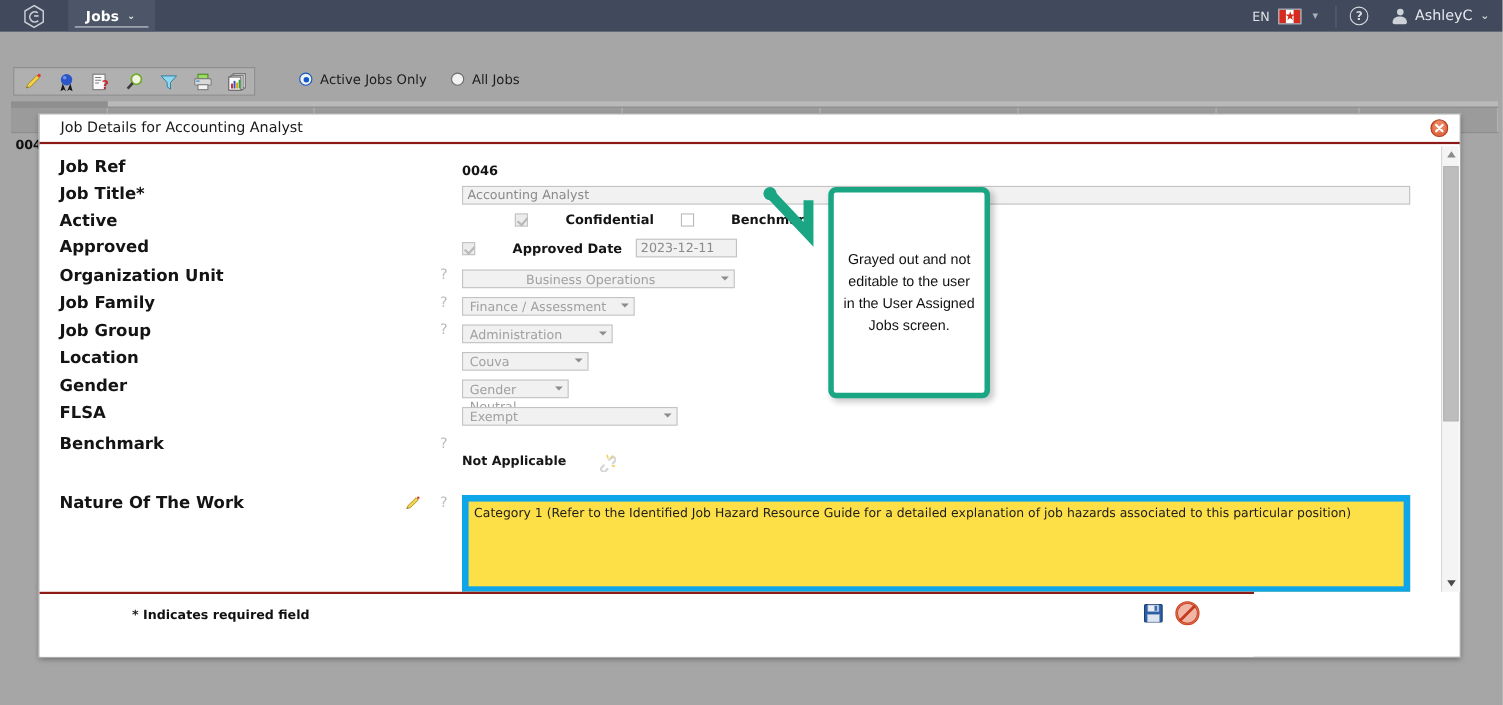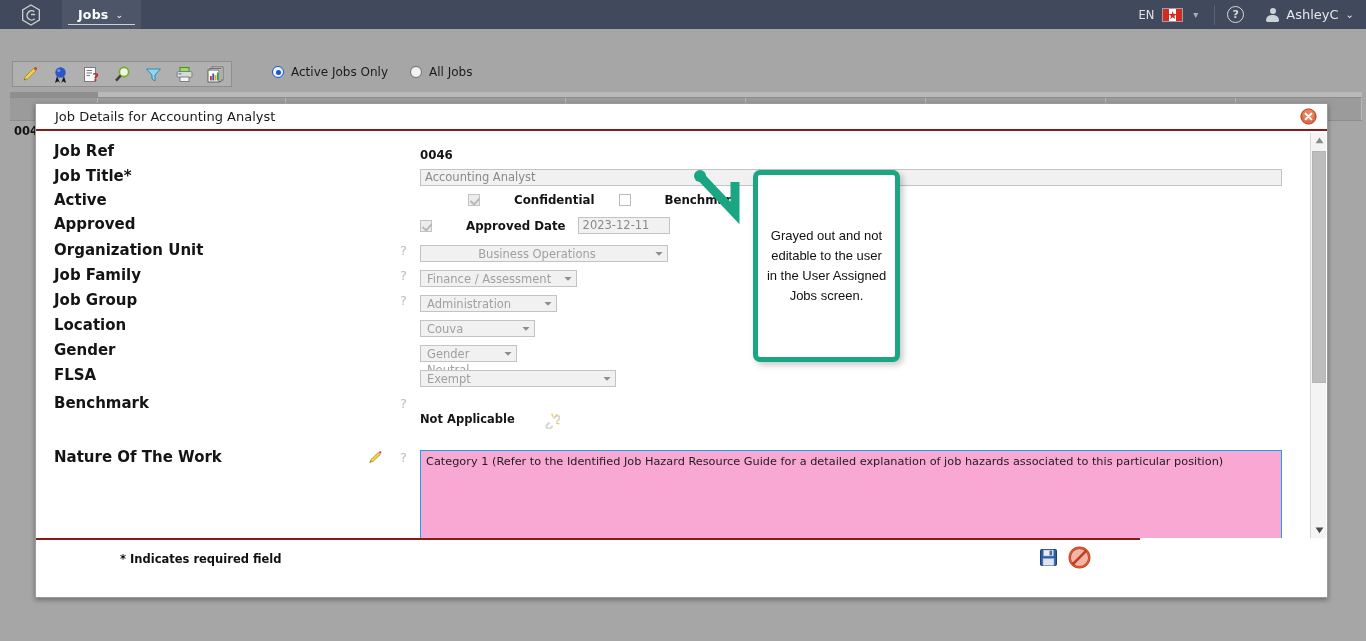--- a/index.html
+++ b/index.html
@@ -167,21 +167,21 @@
     content:""; position:absolute; left:3px; top:1px; width:4px; height:7px;
     border:solid #b9b9b9; border-width:0 2px 2px 0; transform:rotate(42deg);
   }
   .ckoff{
     width:12px;height:12px;background:#ffffff;border:1px solid #b9b9b9;display:inline-block;
     vertical-align:middle;
   }
   .inline-lbl{ font-size:11.8px; font-weight:bold; color:#141414; }
 
   .ta{
-    border:1px solid #0ea5e9; background:#f9a8d4; color:#1d1d1d;
+    border:6px solid #0ea5e9; background:#fde047; color:#1d1d1d;
     font-size:11.3px; line-height:16px; padding:3px 5px;
     font-family:"DejaVu Sans", sans-serif;
     overflow:hidden;
   }
 
   
   .pencil{ width:17px; height:15px; }
 
   
   .vscroll{

